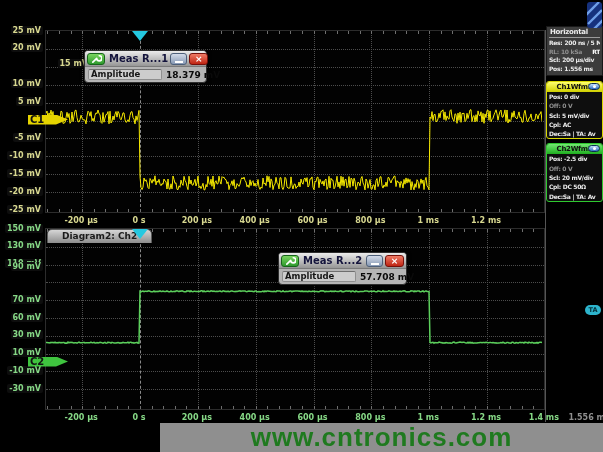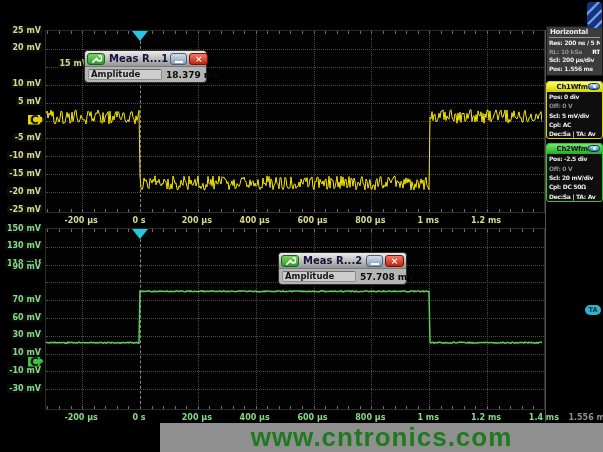--- a/index.html
+++ b/index.html
@@ -23,21 +23,21 @@
 .gv.trig{border-left:1px dashed #8a8a8a}
 .tk{position:absolute;width:1px;height:3px;background:#6f6f6f}
 .wave{position:absolute;left:0;top:0;z-index:2}
 .tri{position:absolute;top:0;width:0;height:0;border-left:8px solid transparent;border-right:8px solid transparent;
  border-top:10px solid #25c8e0;z-index:4}
 .xl{position:absolute;transform:translateX(-50%);font-size:8px;font-weight:bold;white-space:nowrap}
 .ylw{position:absolute;left:0;width:43px;text-align:right;font-size:8px;font-weight:bold;white-space:nowrap}
 .ylw span{background:#0d0d0d;padding:0 2px;border-radius:2px}
 .xlh,.ylh{position:absolute;left:0;top:0;width:603px;height:0;overflow:visible}
 .xlh1{top:186px}.xlh2{top:185px}
-.chm{position:absolute;left:28px;width:16px;height:10px;z-index:4;color:#111;font-size:12px;font-weight:bold;
+.chm{position:absolute;left:28px;width:40px;height:10px;z-index:4;color:#111;font-size:10px;font-weight:bold;
  line-height:10px;padding-left:2px;clip-path:polygon(0 0,70% 0,100% 50%,70% 100%,0 100%)}
 #cm1{background:#e6d400}
 #cm2{background:#3fc43f}
 #ta{position:absolute;left:585px;width:16px;height:10px;border-radius:5px;background:#2db4cc;color:#06323c;
  font-size:6.5px;font-weight:bold;line-height:10px;text-align:center;z-index:4}
 
 .meas{position:absolute;z-index:6;border:1px solid #2e2e2e;border-radius:4px;background:#b5b5b5;
  box-shadow:0 1px 4px rgba(0,0,0,.7)}
 .mhdr{display:flex;align-items:center;height:16px;background:linear-gradient(#ececec,#969696);
  border-bottom:1px solid #7a7a7a;padding:1px 2px;gap:2px;border-radius:3px 3px 0 0}
@@ -244,20 +244,21 @@
         <div class="btnclose">×</div>
       </div>
       <div class="mrow">
         <div class="mparam">Amplitude</div>
         <div class="mval">18.379 mV</div>
       </div>
     </div>
   </div>
 
   <div class="diag" id="d2">
+    <div class="tab"><span>Diagram2: Ch2</span></div>
     <div class="plot" id="p2">
       <div class="tri" id="t2" style="left: 85.9942px;"></div>
     <div class="gv" style="left: 36.1516px;"></div>
         <div class="gv trig" style="left: 93.9942px;"></div>
         <div class="gv" style="left: 151.837px;"></div>
         <div class="gv" style="left: 209.679px;"></div>
         <div class="gv" style="left: 267.522px;"></div>
         <div class="gv" style="left: 325.364px;"></div>
         <div class="gv" style="left: 383.207px;"></div>
         <div class="gv" style="left: 441.05px;"></div>

